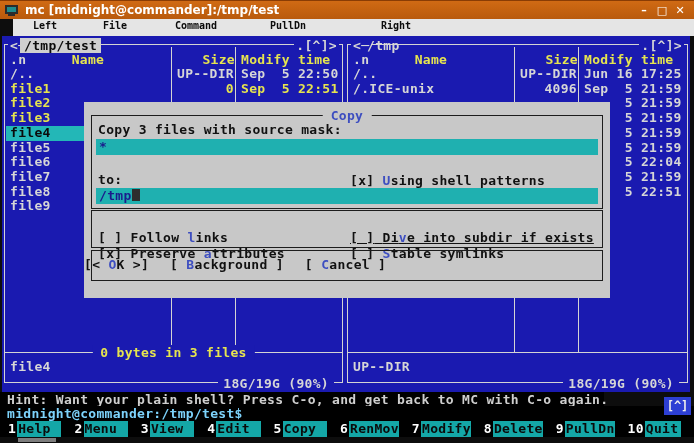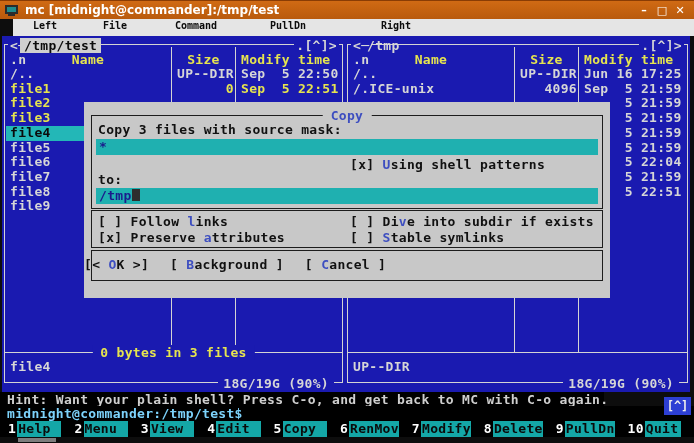--- a/index.html
+++ b/index.html
@@ -36,21 +36,21 @@
   .ppath { position:absolute; top:-7px; left:15px; padding:0 4px; white-space:pre; }
   .ppath.active { background:#cfcfcf; color:#0b0b0b; }
   .pcorner { position:absolute; top:-7px; right:3px; background:#1a1ab0; padding:0 2px; white-space:pre; }
 
   .vsep { position:absolute; top:2px; height:305px; width:1px; background:#d4d4d4; }
   .vsep.s1 { left:166px; } .vsep.s2 { left:230px; }
 
   .hdr { position:absolute; top:7px; left:0; right:0; height:15px; color:#e6e44f; }
   .hdr .sort { position:absolute; left:5px; color:#d6d6d6; }
   .hdr .hname { position:absolute; left:0; width:166px; text-align:center; }
-  .hdr .hsize { position:absolute; left:167px; width:63px; text-align:center; }
+  .hdr .hsize { position:absolute; left:167px; width:63px; text-align:right; }
   .hdr .htime { position:absolute; left:236px; }
 
   .rows { position:absolute; top:22px; left:1px; right:1px; }
   .row { position:relative; height:14.73px; line-height:14.73px; white-space:pre; }
   .row .fname { position:absolute; left:4px; }
   .row .fsize { position:absolute; left:167px; width:61px; text-align:right; }
   .row .ftime { position:absolute; left:235px; white-space:pre; }
   .row.marked { color:#e6e44f; }
   .row.cursor { background:#23b7b7; color:#0b0b0b; }
 
@@ -68,21 +68,21 @@
   #dbox2 { top:108px; height:38px; }
   #dbox3 { top:148px; height:31px; }
   #dlg-title { position:absolute; top:-8px; left:50%; transform:translateX(-50%);
     background:#c8c8c8; padding:0 8px; color:#3d4ec0; }
   .dlabel { position:absolute; white-space:pre; }
   .dinput { position:absolute; left:12px; right:12px; height:16px; background:#1fb0b0;
     color:#1b1b8c; line-height:16px; padding-left:3px; white-space:pre; }
   .cursor-block { display:inline-block; width:8px; height:12px; background:#2e2e2e;
     vertical-align:-1px; }
   .hot { color:#3d4ec0; }
-  .opt { position:absolute; white-space:pre; cursor:default; }
+  .opt { position:absolute; white-space:pre; cursor:default;margin-top:16px; }
   #dlg-buttons { position:absolute; left:0; right:0; top:155px; height:20px;
     display:flex; justify-content:flex-start; gap:21px; white-space:pre; }
   #dlg-buttons .btn { cursor:default; }
 
   
   #hint   { position:absolute; left:0; top:392px; width:604px; height:14px; background:#000;
     color:#cfcfcf; font-size:13px; letter-spacing:.3px; padding-left:7px; white-space:pre; }
   #prompt { position:absolute; left:0; top:406px; width:694px; height:15px; background:#000;
     color:#7dd3fc; font-size:13px; letter-spacing:.3px; padding-left:7px; white-space:pre; }
   #scrollbadge { position:absolute; right:3px; top:397px; width:27px; height:18px;
@@ -187,21 +187,21 @@
       <span id="dlg-title">Copy</span>
     </div>
     <span class="dlabel" style="left:14px; top:20px;">Copy 3 files with source mask:</span>
     <div class="dinput" style="top:37px;"><span>*</span></div>
     <span class="opt" style="left:266px; top:55px;"><span>[x]</span> <span></span><span class="hot">U</span><span>sing shell patterns</span></span>
     <span class="dlabel" style="left:14px; top:70px;">to:</span>
     <div class="dinput" style="top:86px;"><span>/tmp</span><span class="cursor-block"></span></div>
 
     <div class="dbox" id="dbox2"></div>
     <span class="opt" style="left:14px;  top:112px;"><span>[ ]</span> <span>Follow </span><span class="hot">l</span><span>inks</span></span>
-    <span class="opt" style="left:266px; top:112px;"><span>[ ]</span> <span>Di</span><span class="hot">v</span><span>e into subdir if exists</span></span>
+    <span class="opt" style="left:266px; top:112px;text-decoration:underline;"><span>[ ]</span> <span>Di</span><span class="hot">v</span><span>e into subdir if exists</span></span>
     <span class="opt" style="left:14px;  top:128px;"><span>[x]</span> <span>Preserve </span><span class="hot">a</span><span>ttributes</span></span>
     <span class="opt" style="left:266px; top:128px;"><span>[ ]</span> <span></span><span class="hot">S</span><span>table symlinks</span></span>
 
     <div class="dbox" id="dbox3"></div>
     <div id="dlg-buttons">
       <span class="btn"><span>[&lt; </span><span class="hot">O</span><span>K &gt;]</span></span>
       <span class="btn"><span>[ </span><span class="hot">B</span><span>ackground ]</span></span>
       <span class="btn"><span>[ </span><span class="hot">C</span><span>ancel ]</span></span>
     </div>
   </div>

